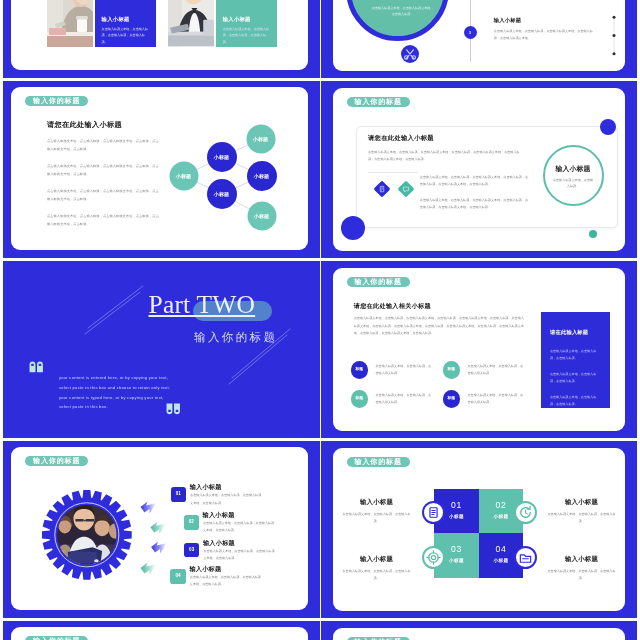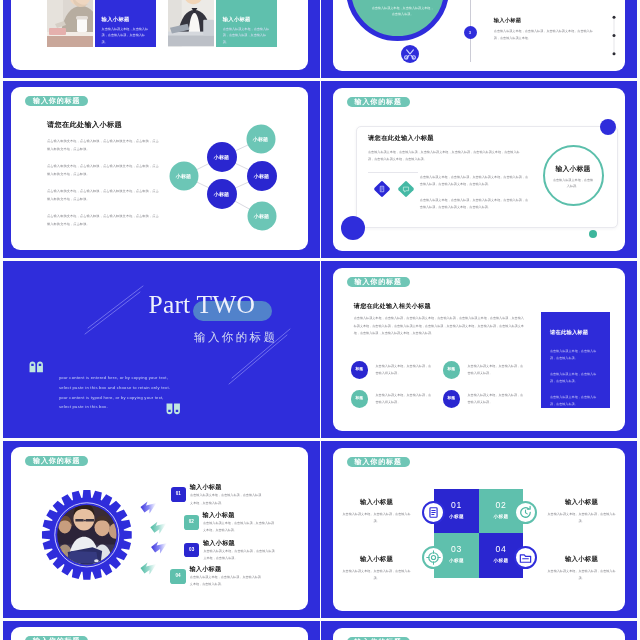--- a/index.html
+++ b/index.html
@@ -31,21 +31,21 @@
   .s4-dia-t{left:43px;top:56px;background:#45b9a5;}
   .s4-p1{position:absolute;left:62.8px;top:47px;width:110px;font-size:3.1px;line-height:7.2px;color:#7f7f85;}
   .s4-p2{position:absolute;left:62.8px;top:70px;width:110px;font-size:3.1px;line-height:7.2px;color:#7f7f85;}
   .s4-ring{position:absolute;left:185.5px;top:18.5px;width:57px;height:57px;border-radius:50%;border:2.2px solid #5bbfab;background:#fff;}
   .s4-ring-h{position:absolute;left:0;top:17px;width:57px;text-align:center;font-size:6.8px;font-weight:bold;color:#1b1b1b;letter-spacing:.2px;}
   .s4-ring-t{position:absolute;left:7px;top:30px;width:43px;text-align:center;font-size:3.1px;line-height:6px;color:#7f7f85;}
   
   .s5-lines{position:absolute;left:0;top:0;width:317px;height:177px;opacity:.85;}
   .s5-pill{position:absolute;left:190px;top:40px;width:79px;height:20px;border-radius:10px;background:rgba(110,200,190,.55);}
   .s5-title{position:absolute;left:145.5px;top:31px;font-family:"Liberation Serif", serif;font-size:25.5px;
-            line-height:26px;color:#eef1fb;letter-spacing:0.2px;}
+            line-height:26px;color:#eef1fb;letter-spacing:0.2px;text-decoration:underline;}
   .s5-sub{position:absolute;left:191px;top:69px;font-size:11.5px;color:#d5dcf2;letter-spacing:2.4px;}
   .s5-q{position:absolute;width:15px;height:15px;}
   .s5-q1{left:26px;top:100px;}
   .s5-q2{left:163px;top:142px;}
   .s5-quote{position:absolute;left:56px;top:112px;width:118px;font-size:4.1px;line-height:9.8px;color:#cfd9f7;letter-spacing:.25px;}
   
   .s6-head{position:absolute;left:21.2px;top:34px;font-size:6.15px;font-weight:bold;color:#1b1b1b;letter-spacing:.3px;}
   .s6-intro{position:absolute;left:21.2px;top:47px;width:172px;font-size:3.1px;line-height:7.2px;color:#7f7f85;}
   .s6-item{position:absolute;width:120px;height:26px;}
   .s6-c{position:absolute;left:0;top:0;width:17.4px;height:17.4px;border-radius:50%;color:#fff;

